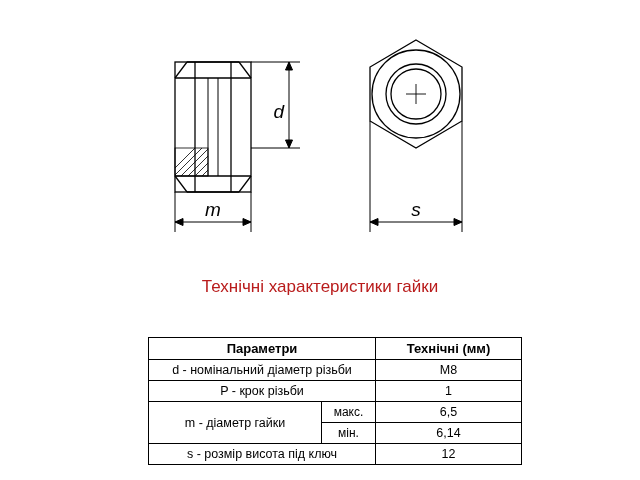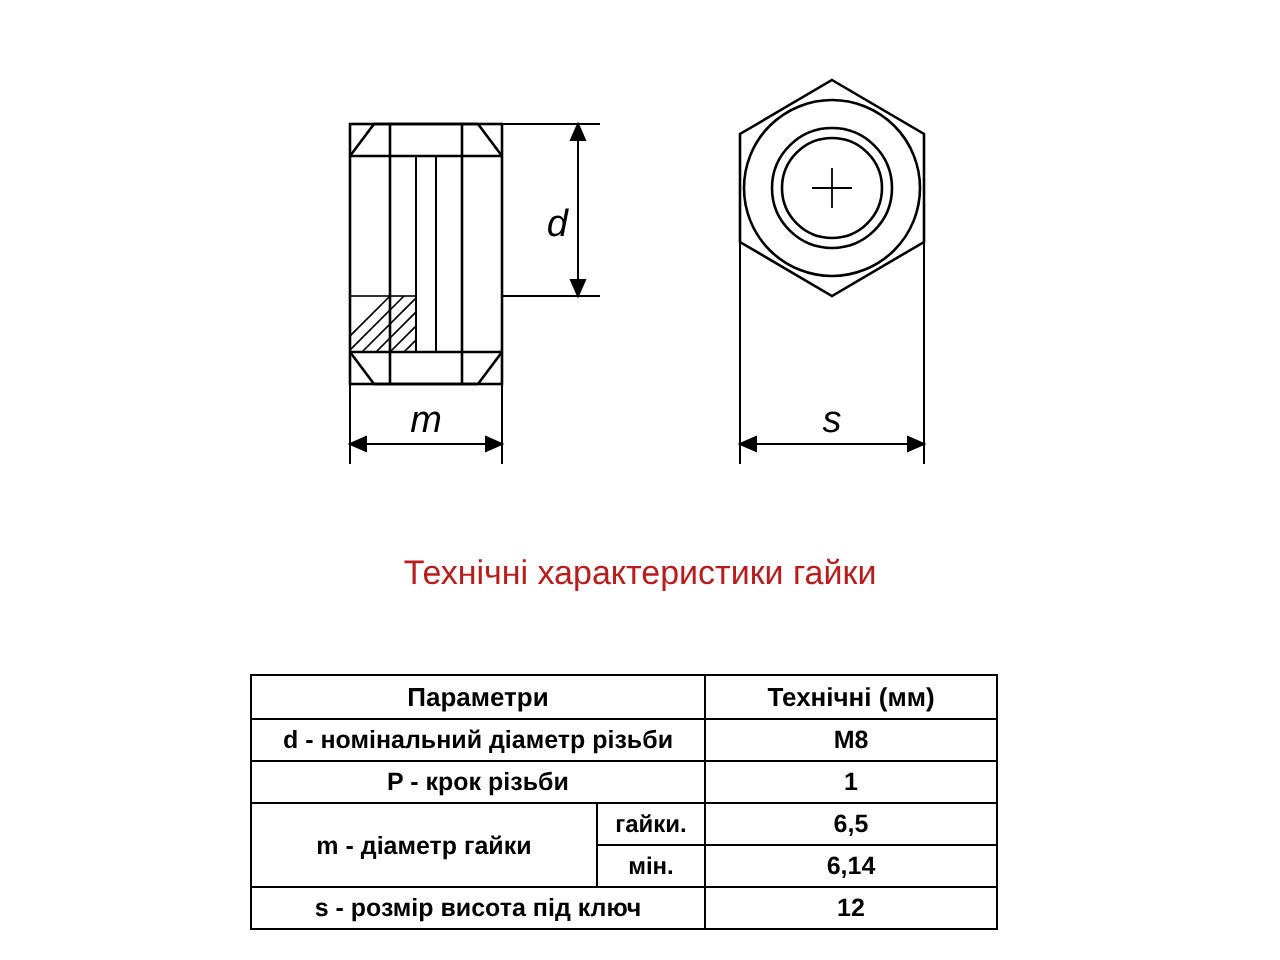--- a/index.html
+++ b/index.html
@@ -37,36 +37,36 @@
     color: #b91c1c;
   }
   #caption .line {
     display: block;
   }
   #caption .std {
     font-weight: bold;
   }
   #table-wrap {
     position: absolute;
-    left: 125px;
+    left: 148px;
     top: 337px;
     width: 374px;
   }
   table.spec {
     border-collapse: collapse;
     width: 374px;
     font-size: 12.5px;
     color: #000;
   }
   table.spec th,
   table.spec td {
     border: 1px solid #000000;
     text-align: center;
     padding: 3px 4px;
-    font-weight: bold;
+    font-weight: normal;
     height: 17px;
     box-sizing: border-box;
   }
   table.spec th {
     font-weight: bold;
     font-size: 13px;
   }
   .col-param {
     width: 228px;
   }
@@ -194,21 +194,21 @@
         <tr>
           <td class="param-cell" colspan="2">d - номінальний діаметр різьби</td>
           <td>M8</td>
         </tr>
         <tr>
           <td class="param-cell" colspan="2">P - крок різьби</td>
           <td>1</td>
         </tr>
         <tr>
           <td class="param-cell" rowspan="2">m - діаметр гайки</td>
-          <td class="col-sub sub-cell">гайки.</td>
+          <td class="col-sub sub-cell">макс.</td>
           <td>6,5</td>
         </tr>
         <tr>
           <td class="col-sub sub-cell">мін.</td>
           <td>6,14</td>
         </tr>
         <tr>
           <td class="param-cell" colspan="2">s - розмір висота під ключ</td>
           <td>12</td>
         </tr>

